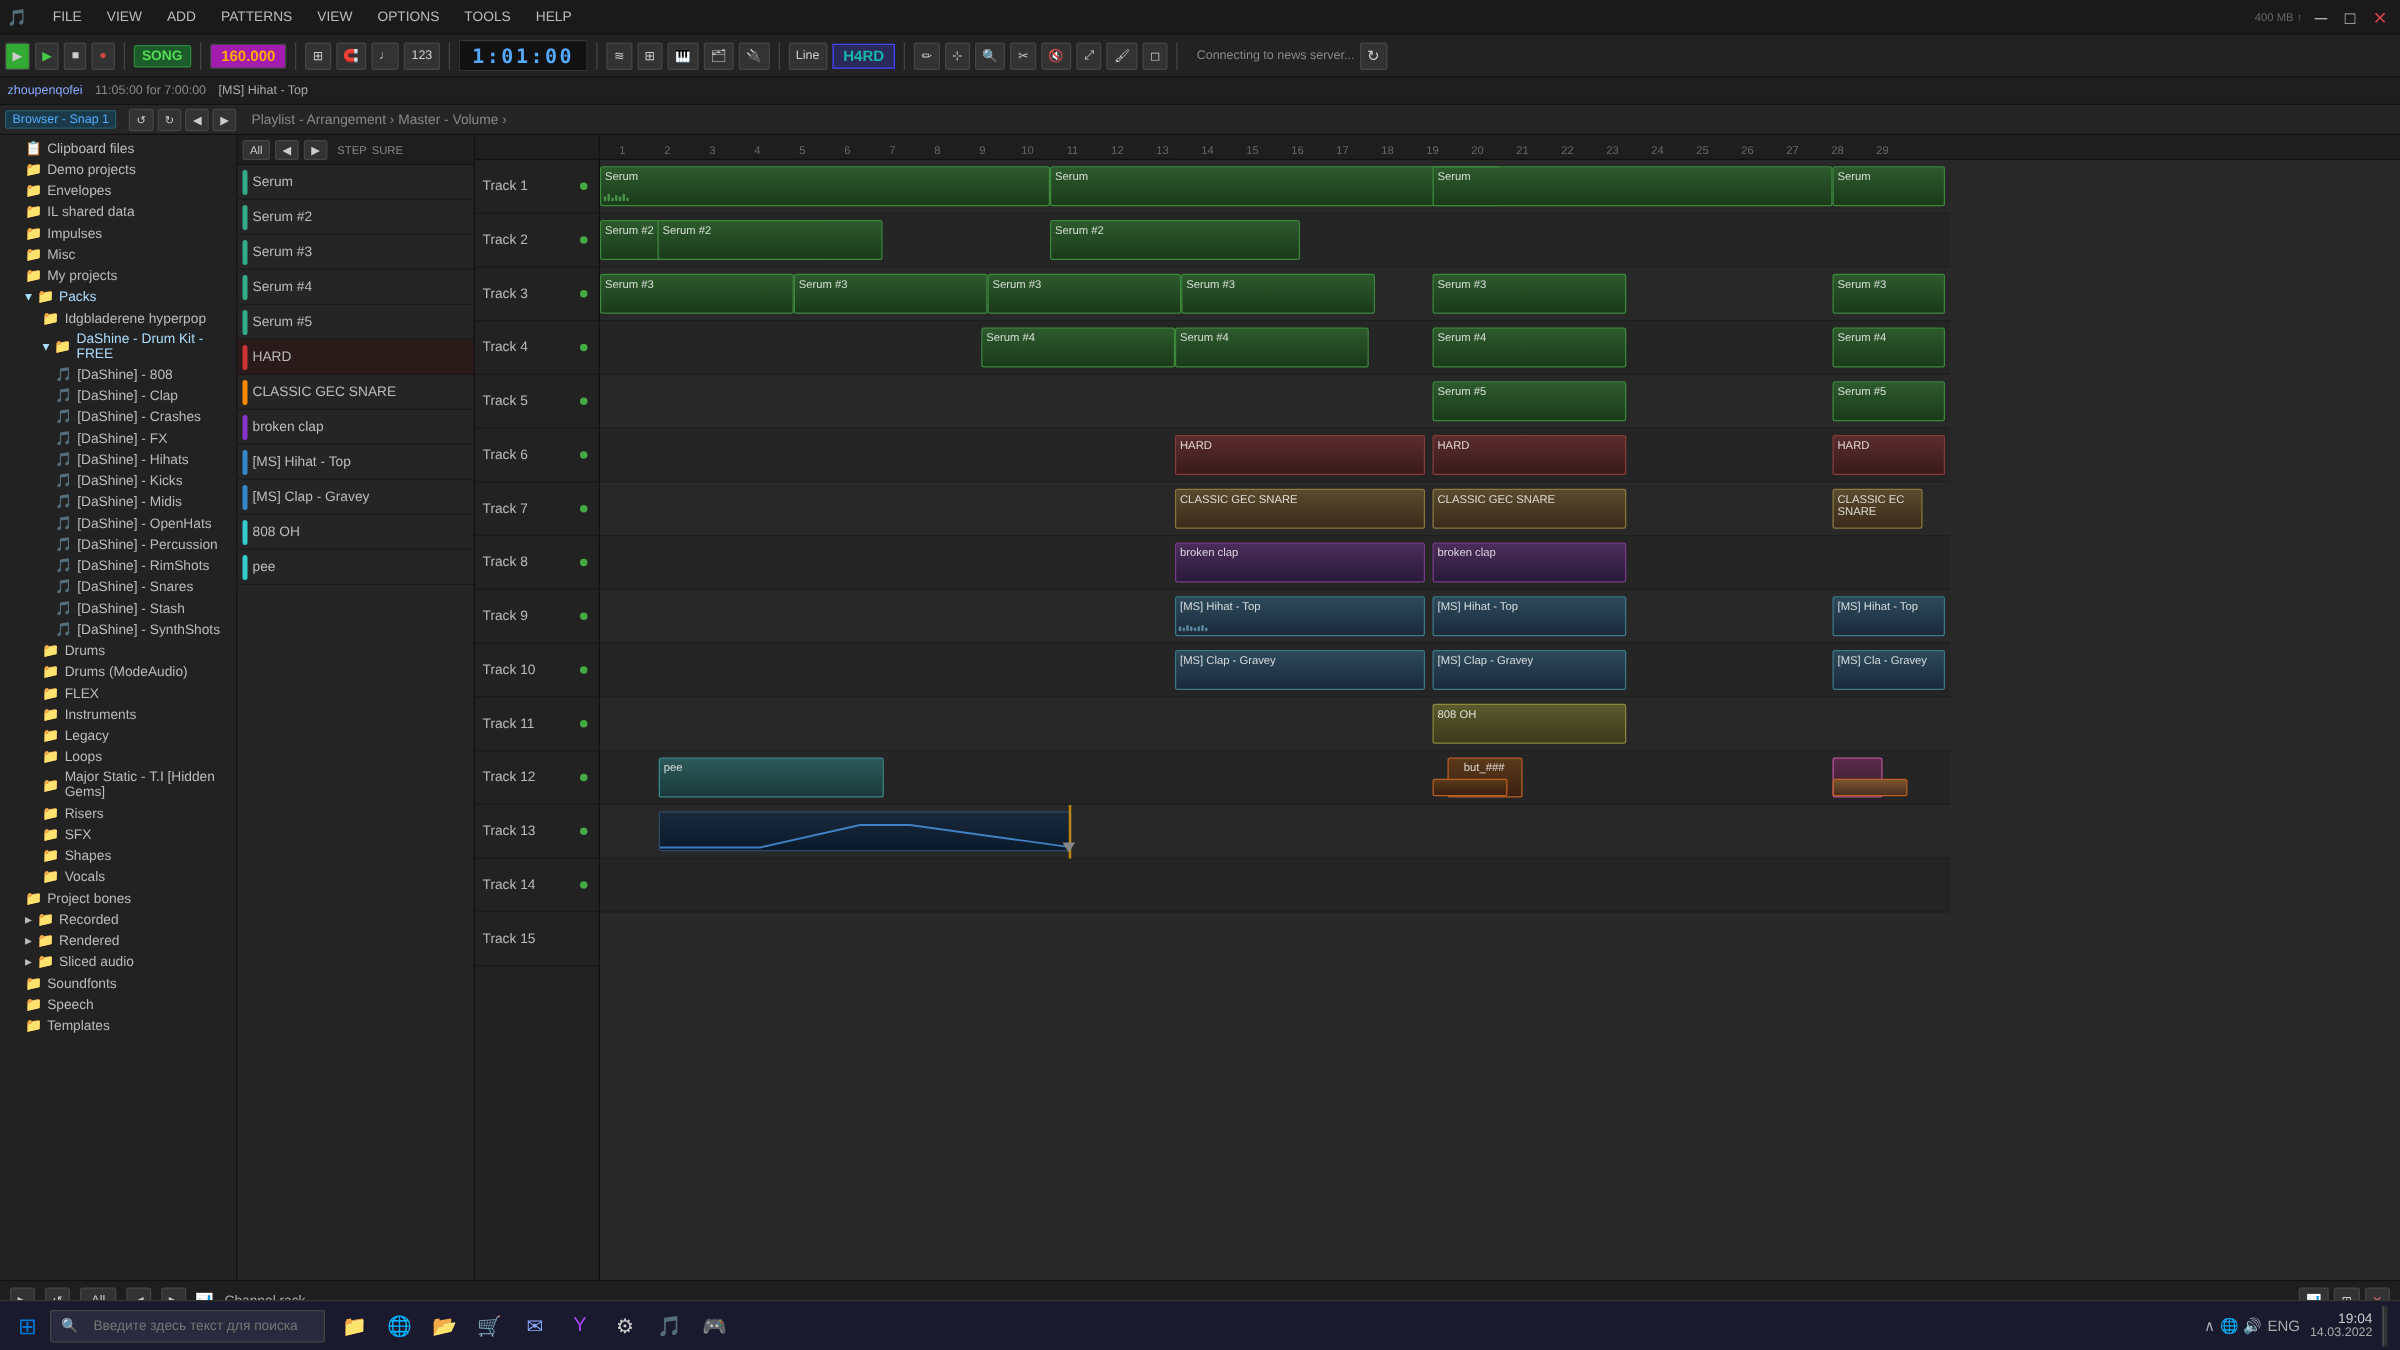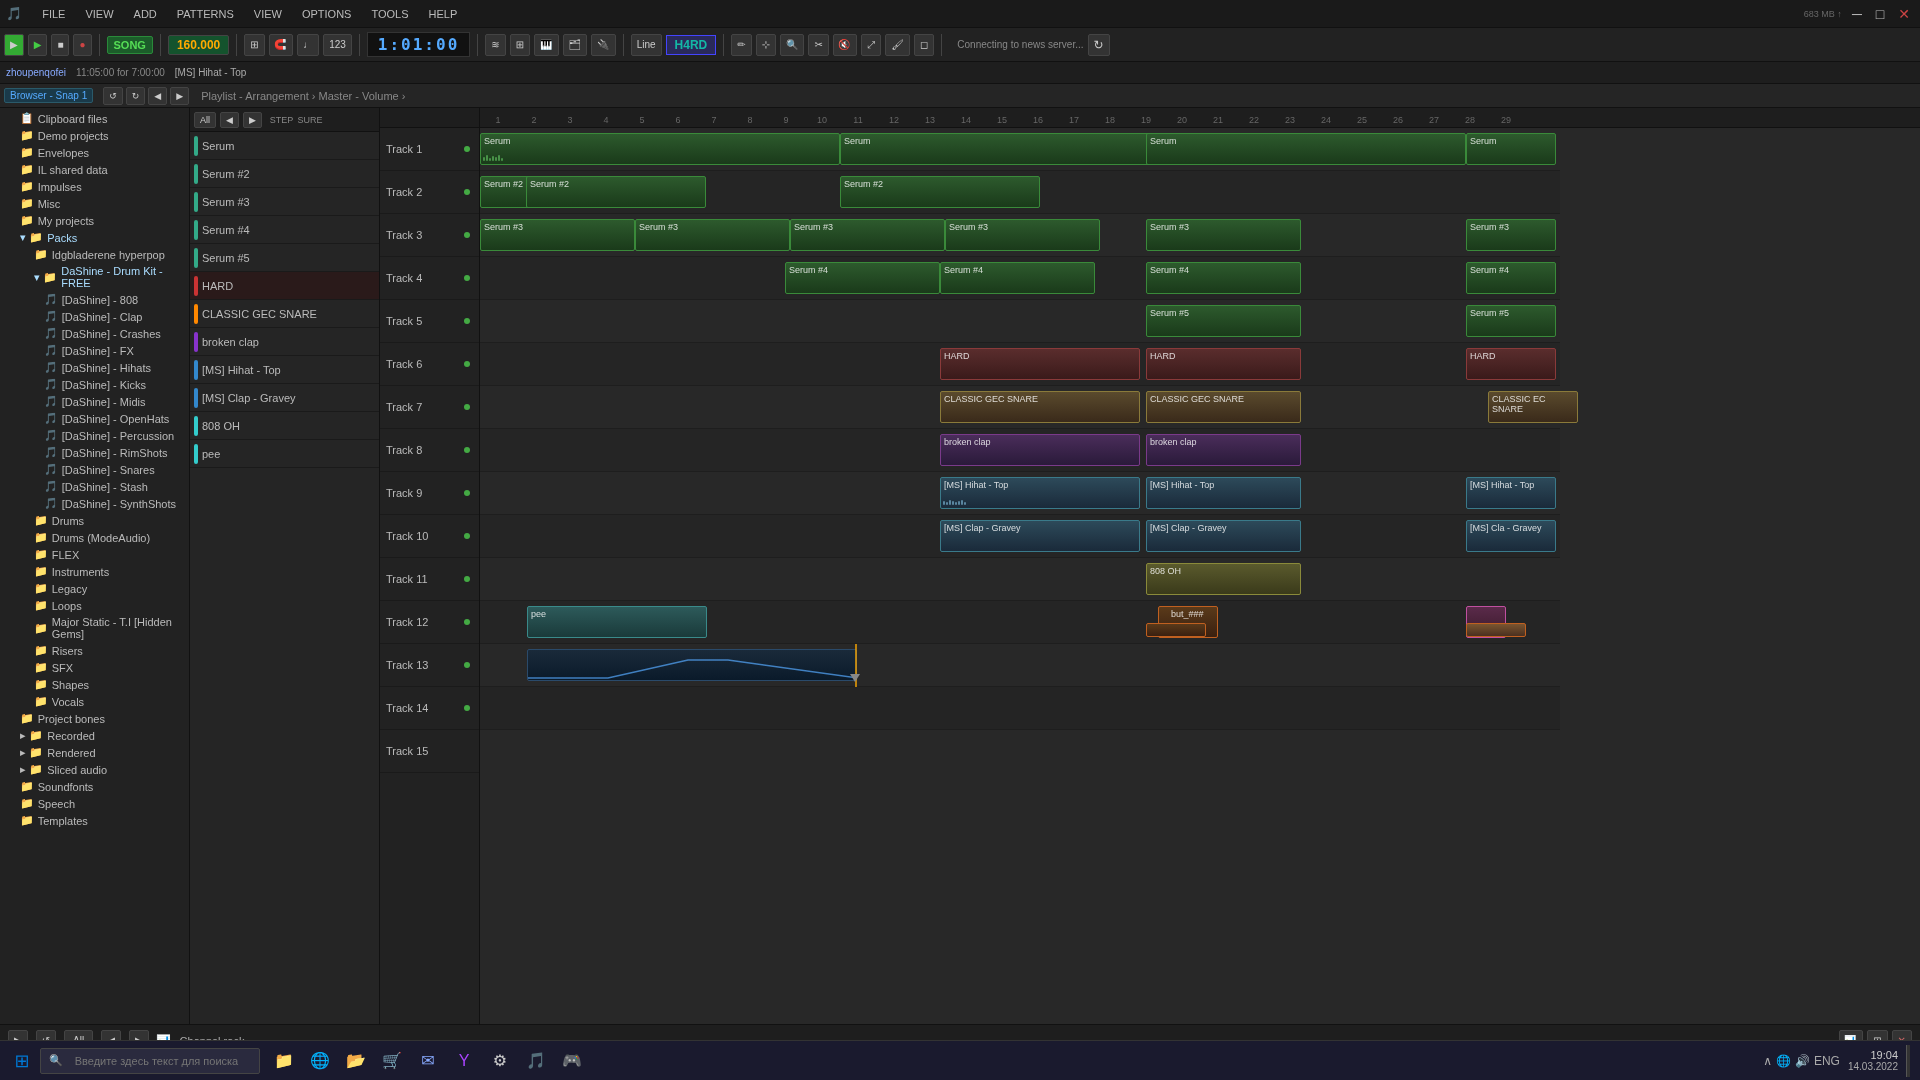--- a/index.html
+++ b/index.html
@@ -60,21 +60,21 @@
     .song-label {
       background: #1c5c2a;
       color: #5d5;
       font-weight: bold;
       font-size: 11px;
       padding: 2px 6px;
       border-radius: 2px;
       border: 1px solid #2a8a3a;
     }
     .bpm-box {
-      background: #14532d;
+      background: #a21caf;
       border: 1px solid #444;
       color: #fa0;
       font-size: 12px;
       font-weight: bold;
       padding: 2px 8px;
       border-radius: 2px;
     }
     .time-display {
       background: #111;
       border: 1px solid #333;
@@ -388,21 +388,21 @@
   <div class="menu-item">VIEW</div>
   <div class="menu-item">ADD</div>
   <div class="menu-item">PATTERNS</div>
   <div class="menu-item">VIEW</div>
   <div class="menu-item">OPTIONS</div>
   <div class="menu-item">TOOLS</div>
   <div class="menu-item">HELP</div>
 
   <div style="margin-left:auto;display:flex;align-items:center;gap:6px;">
 
-    <span style="color:#666;font-size:9px;">683 MB ↑</span>
+    <span style="color:#666;font-size:9px;">400 MB ↑</span>
 
     <div class="menu-item" style="font-size:14px;">─</div>
     <div class="menu-item" style="font-size:14px;">□</div>
     <div class="menu-item" style="font-size:14px;color:#c44;">✕</div>
   </div>
 </div>
 
 <div id="toolbar">
 
   <div class="tb-btn" style="background:#3a3;">▶</div>
@@ -896,21 +896,21 @@
             </div>
           </div>
 
           <div class="track-row">
             <div class="clip clip-snare" style="left:460px;width:200px;">
               <span>CLASSIC GEC SNARE</span>
             </div>
             <div class="clip clip-snare" style="left:666px;width:155px;">
               <span>CLASSIC GEC SNARE</span>
             </div>
-            <div class="clip clip-snare" style="left:1008px;width:90px;">
+            <div class="clip clip-snare" style="left:986px;width:72px;">
               <span>CLASSIC EC SNARE</span>
             </div>
           </div>
 
           <div class="track-row">
             <div class="clip clip-clap" style="left:460px;width:200px;">
               <span>broken clap</span>
             </div>
             <div class="clip clip-clap" style="left:666px;width:155px;">
               <span>broken clap</span>

